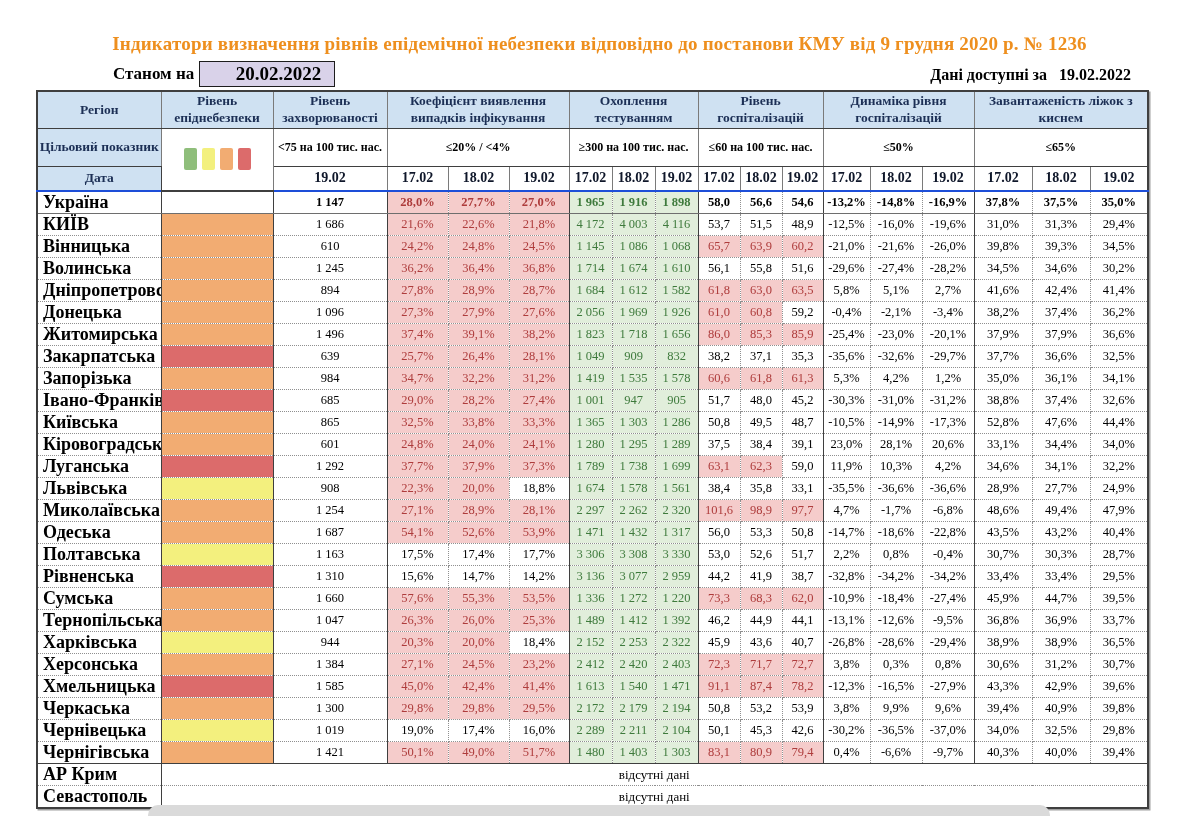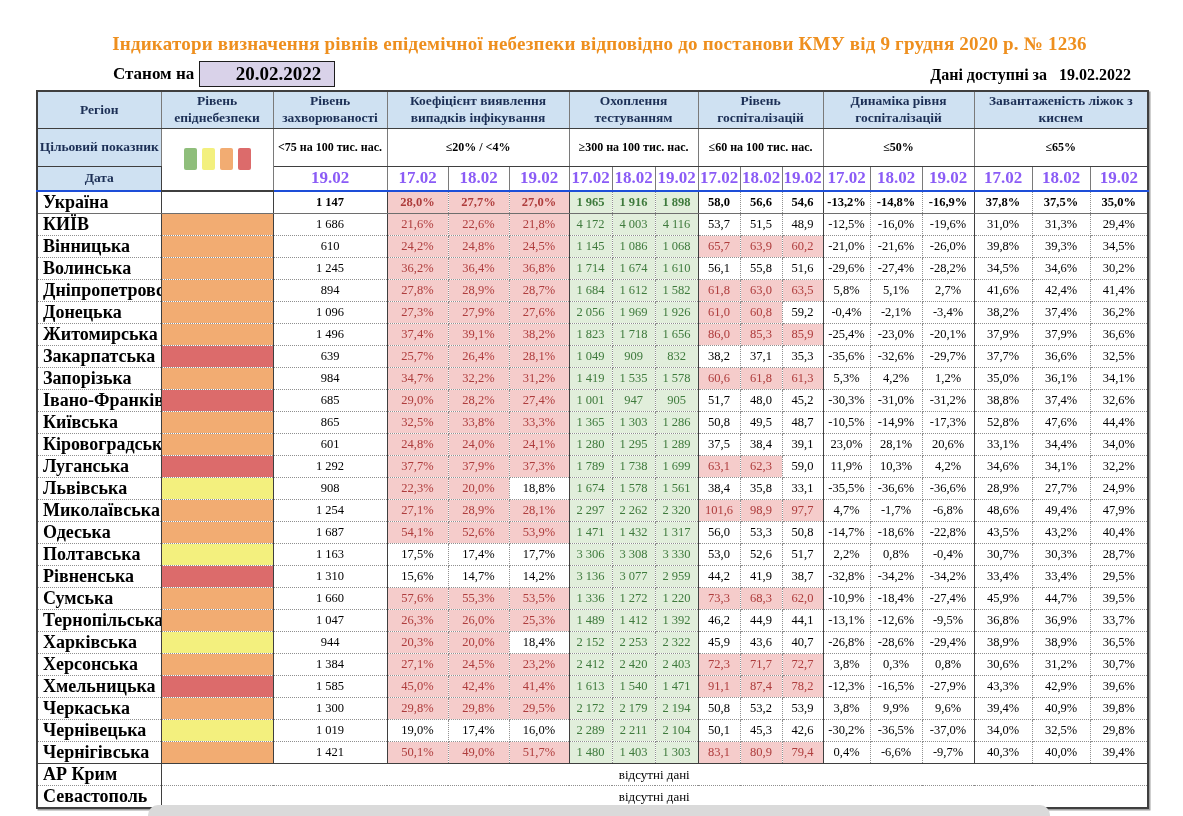--- a/index.html
+++ b/index.html
@@ -26,21 +26,21 @@
     background:#fff;
   }
   th,td{padding:0;text-align:center;vertical-align:middle;overflow:hidden;white-space:nowrap}
   thead th{border-bottom:1px solid #3f3f3f;border-right:1px solid #7a7a7a}
   thead tr.hr1{height:37px}
   thead tr.hr2{height:38px}
   thead tr.hr3{height:25px}
   thead tr.hr3 th{border-bottom:2px solid #1d4ed8}
   .hb{background:var(--c-head);color:#1c2f55;font-weight:bold;font-size:13.5px;line-height:1.22;white-space:normal}
   .ht{font-weight:bold;font-size:12px;line-height:1.2;white-space:normal;background:#fff;color:#000}
-  .hd{font-weight:bold;font-size:17px;background:#fff;color:#8b5cf6}
+  .hd{font-weight:bold;font-size:14px;background:#fff;color:#0f172a}
   .grpL{border-left:1.6px solid #3f3f3f !important}
   .swatchcell{background:#fff;border-bottom:2px solid #3f3f3f}
   .swatch{display:inline-block;width:13px;height:22px;margin:0 2.5px;border-radius:2px;vertical-align:middle}
 
   tbody td{
     border-right:1px dotted #8f8f8f;border-bottom:1px dotted #8f8f8f;
     font-size:12.5px;height:21px;
   }
   tbody td.region{
     text-align:left;padding-left:5px;font-weight:bold;font-size:18px;

